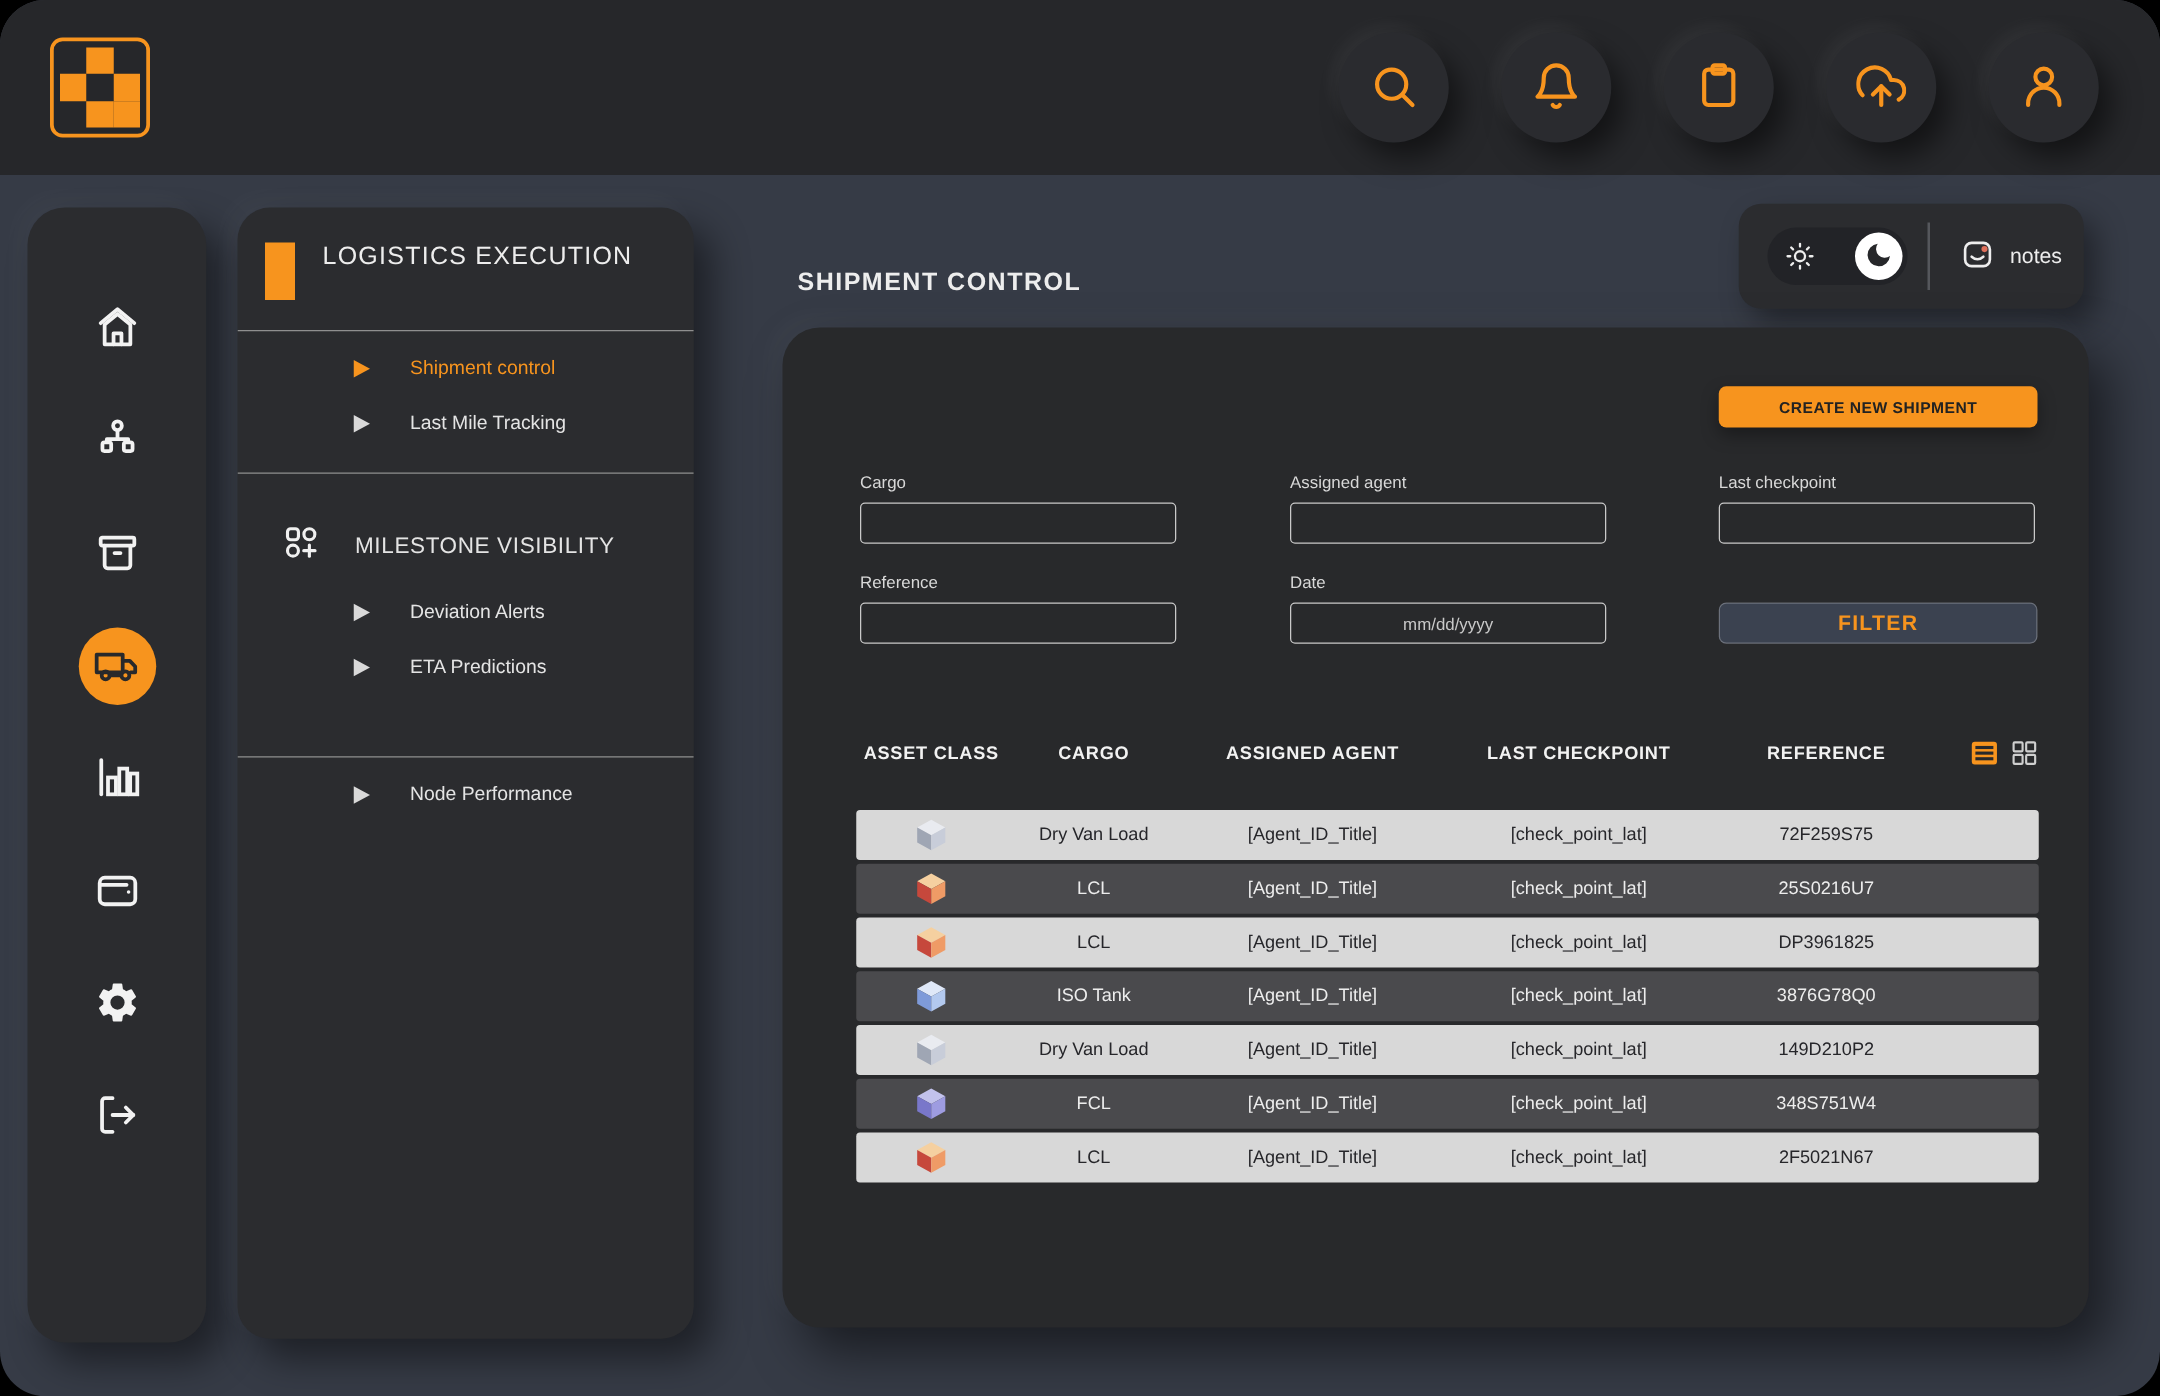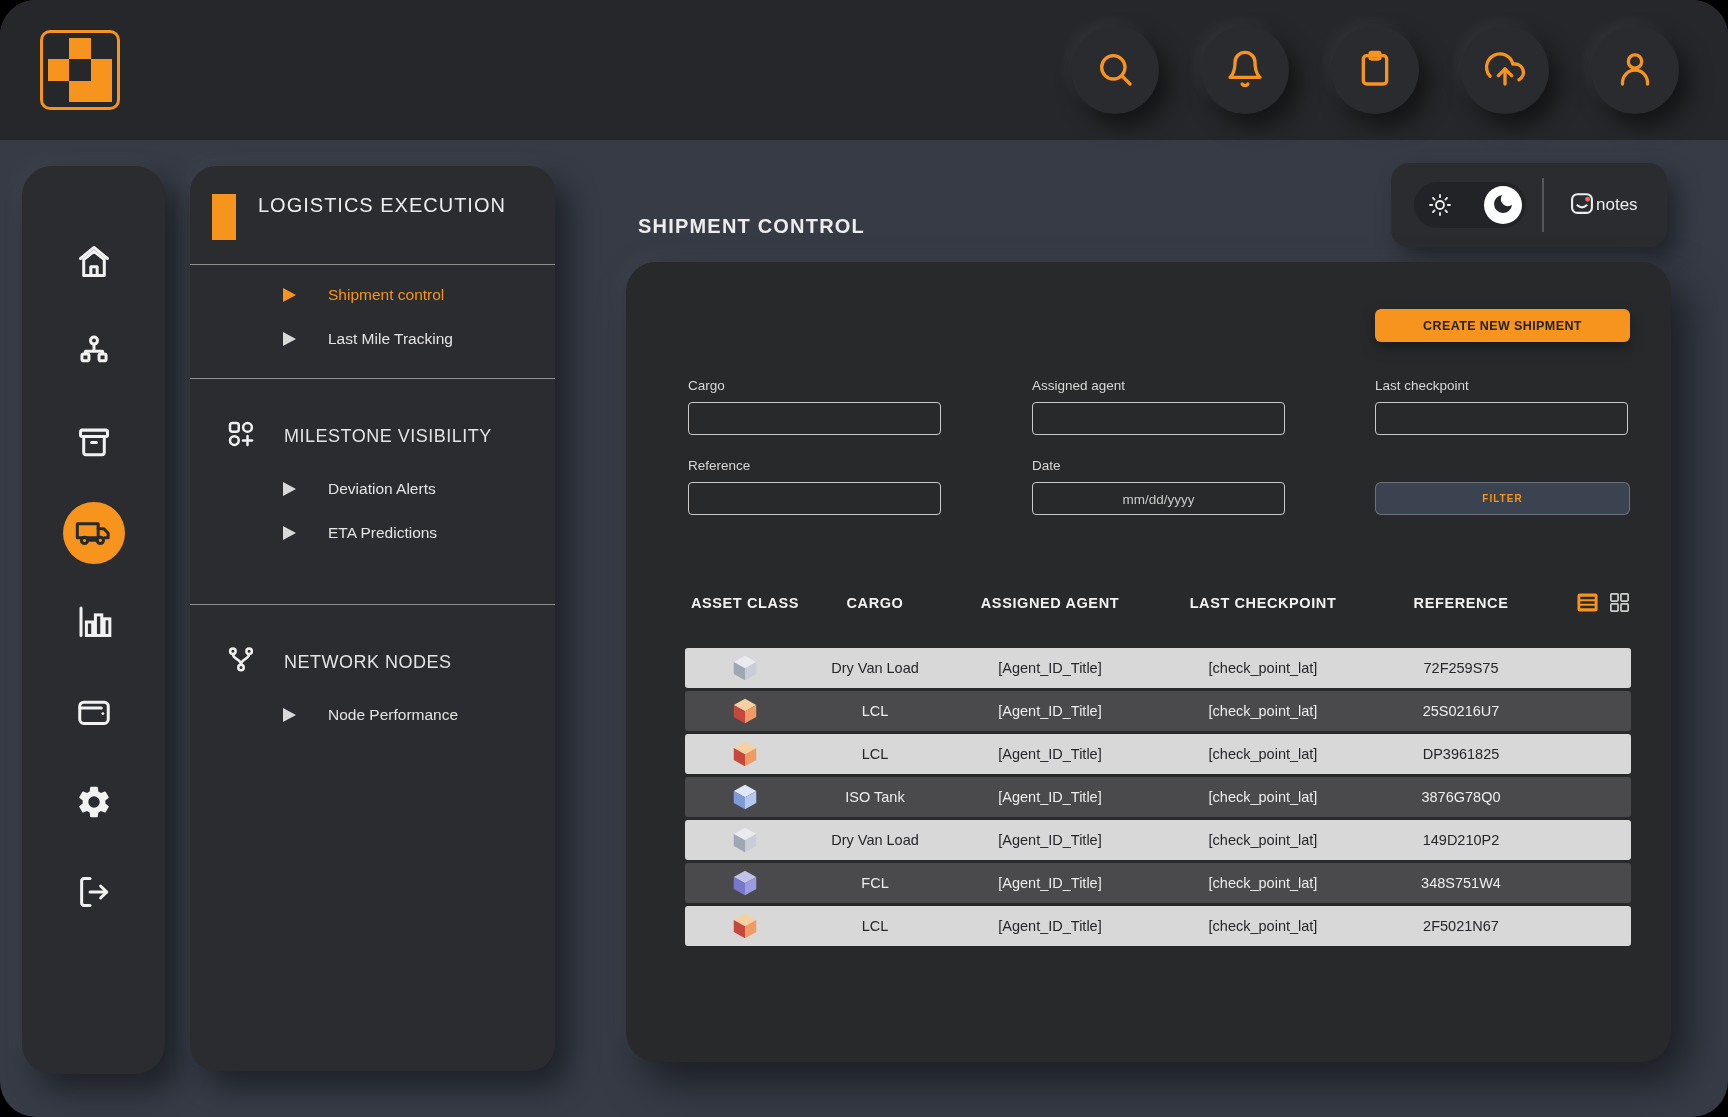--- a/index.html
+++ b/index.html
@@ -79,21 +79,21 @@
     box-shadow: 10px 12px 24px rgba(0,0,0,.4);
   }
   .theme-toggle { width:112px; height:46px; border-radius:23px; background:#222327;
     display:flex; align-items:center; justify-content:space-between; padding:0 4px 0 13px; box-sizing:border-box; }
   .sun-btn { background:none; border:none; color:#EDEDED; width:26px; height:26px; padding:0; cursor:pointer; }
   .sun-btn svg { width:26px; height:26px; }
   .moon-btn { width:38px; height:38px; border-radius:50%; background:#FFFFFF; border:none;
     display:flex; align-items:center; justify-content:center; padding:0; cursor:pointer; }
   .moon-btn svg { width:24px; height:24px; }
   .widget-divider { width:2px; height:54px; background:#55575C; margin:0 18px 0 16px; }
-  .notes-btn { display:flex; align-items:center; background:none; border:none;
+  .notes-btn { display:flex; align-items:center; gap:12px; background:none; border:none;
     color:#EDEDED; font-size:17px; cursor:pointer; font-family:inherit; }
   .notes-btn svg { width:28px; height:28px; }
 
   
   .content-panel {
     position:absolute; left:626px; top:262px; width:1045px; height:800px;
     background:#28292B; border-radius:30px;
     box-shadow: 16px 20px 40px rgba(0,0,0,.5), -8px -8px 22px rgba(255,255,255,.03);
   }
   .create-btn { position:absolute; left:749px; top:47px; width:255px; height:33px;
@@ -105,21 +105,21 @@
   .field input { width:253px; height:33px; background:transparent; border:1px solid #C9C9C9;
     border-radius:4px; color:#84cc16; font-size:14px; padding:0 10px; box-sizing:border-box;
     font-family:inherit; }
   .field input::placeholder { color:#C9C9C9; font-size:13.5px; }
   .f-cargo { left:62px; top:116px; } .f-agent { left:406px; top:116px; }
   .f-checkpoint { left:749px; top:116px; }
   .f-reference { left:62px; top:196px; } .f-date { left:406px; top:196px; }
   .f-date input { text-align:center; }
   .filter-btn { position:absolute; left:749px; top:220px; width:255px; height:33px;
     background:#3B4250; border:1px solid rgba(255,255,255,.25); border-radius:6px;
-    color:#F7941E; font-size:10px; font-weight:bold; letter-spacing:1px; cursor:pointer;
+    color:#F7941E; font-size:17px; font-weight:bold; letter-spacing:1px; cursor:pointer;
     font-family:inherit; }
 
   
   .table-area { position:absolute; left:59px; top:328px; width:946px; }
   .tgrid { display:grid; grid-template-columns:120px 140px 210px 216px 180px 80px; align-items:center; }
   .table-head { height:26px; position:relative; margin-bottom:32px; }
   .th { font-size:14.5px; font-weight:bold; color:#F2F2F2; letter-spacing:.6px; text-align:center; }
   .view-toggles { position:absolute; right:0; top:1px; display:flex; gap:9px; }
   .view-btn { width:23px; height:23px; background:none; border:none; padding:0; cursor:pointer; }
   .view-btn svg { width:23px; height:23px; display:block; }
@@ -288,30 +288,20 @@
         <span class="tri"></span>
         <span class="label">Deviation Alerts</span>
       </button>
       <button class="sub-item">
         <span class="tri"></span>
         <span class="label">ETA Predictions</span>
       </button>
     </div>
     <hr class="nav-divider d3">
 
-    <div class="section-head">
-      <span><svg viewBox="0 0 24 24" fill="none" stroke="currentColor" stroke-width="2" stroke-linecap="round">
-            <circle cx="5.5" cy="5" r="2.2"></circle>
-            <circle cx="18.5" cy="5" r="2.2"></circle>
-            <circle cx="12" cy="18" r="2.2"></circle>
-            <path d="M5.5 7.2c0 4.6 6.5 3.6 6.5 8.6"></path>
-            <path d="M18.5 7.2c0 4.6-6.5 3.6-6.5 8.6"></path>
-          </svg></span>
-      <span class="label">NETWORK NODES</span>
-    </div>
     <div class="sub-items">
       <button class="sub-item">
         <span class="tri"></span>
         <span class="label">Node Performance</span>
       </button>
     </div>
   </nav>
 
   <h1 class="page-title">SHIPMENT CONTROL</h1>
 

